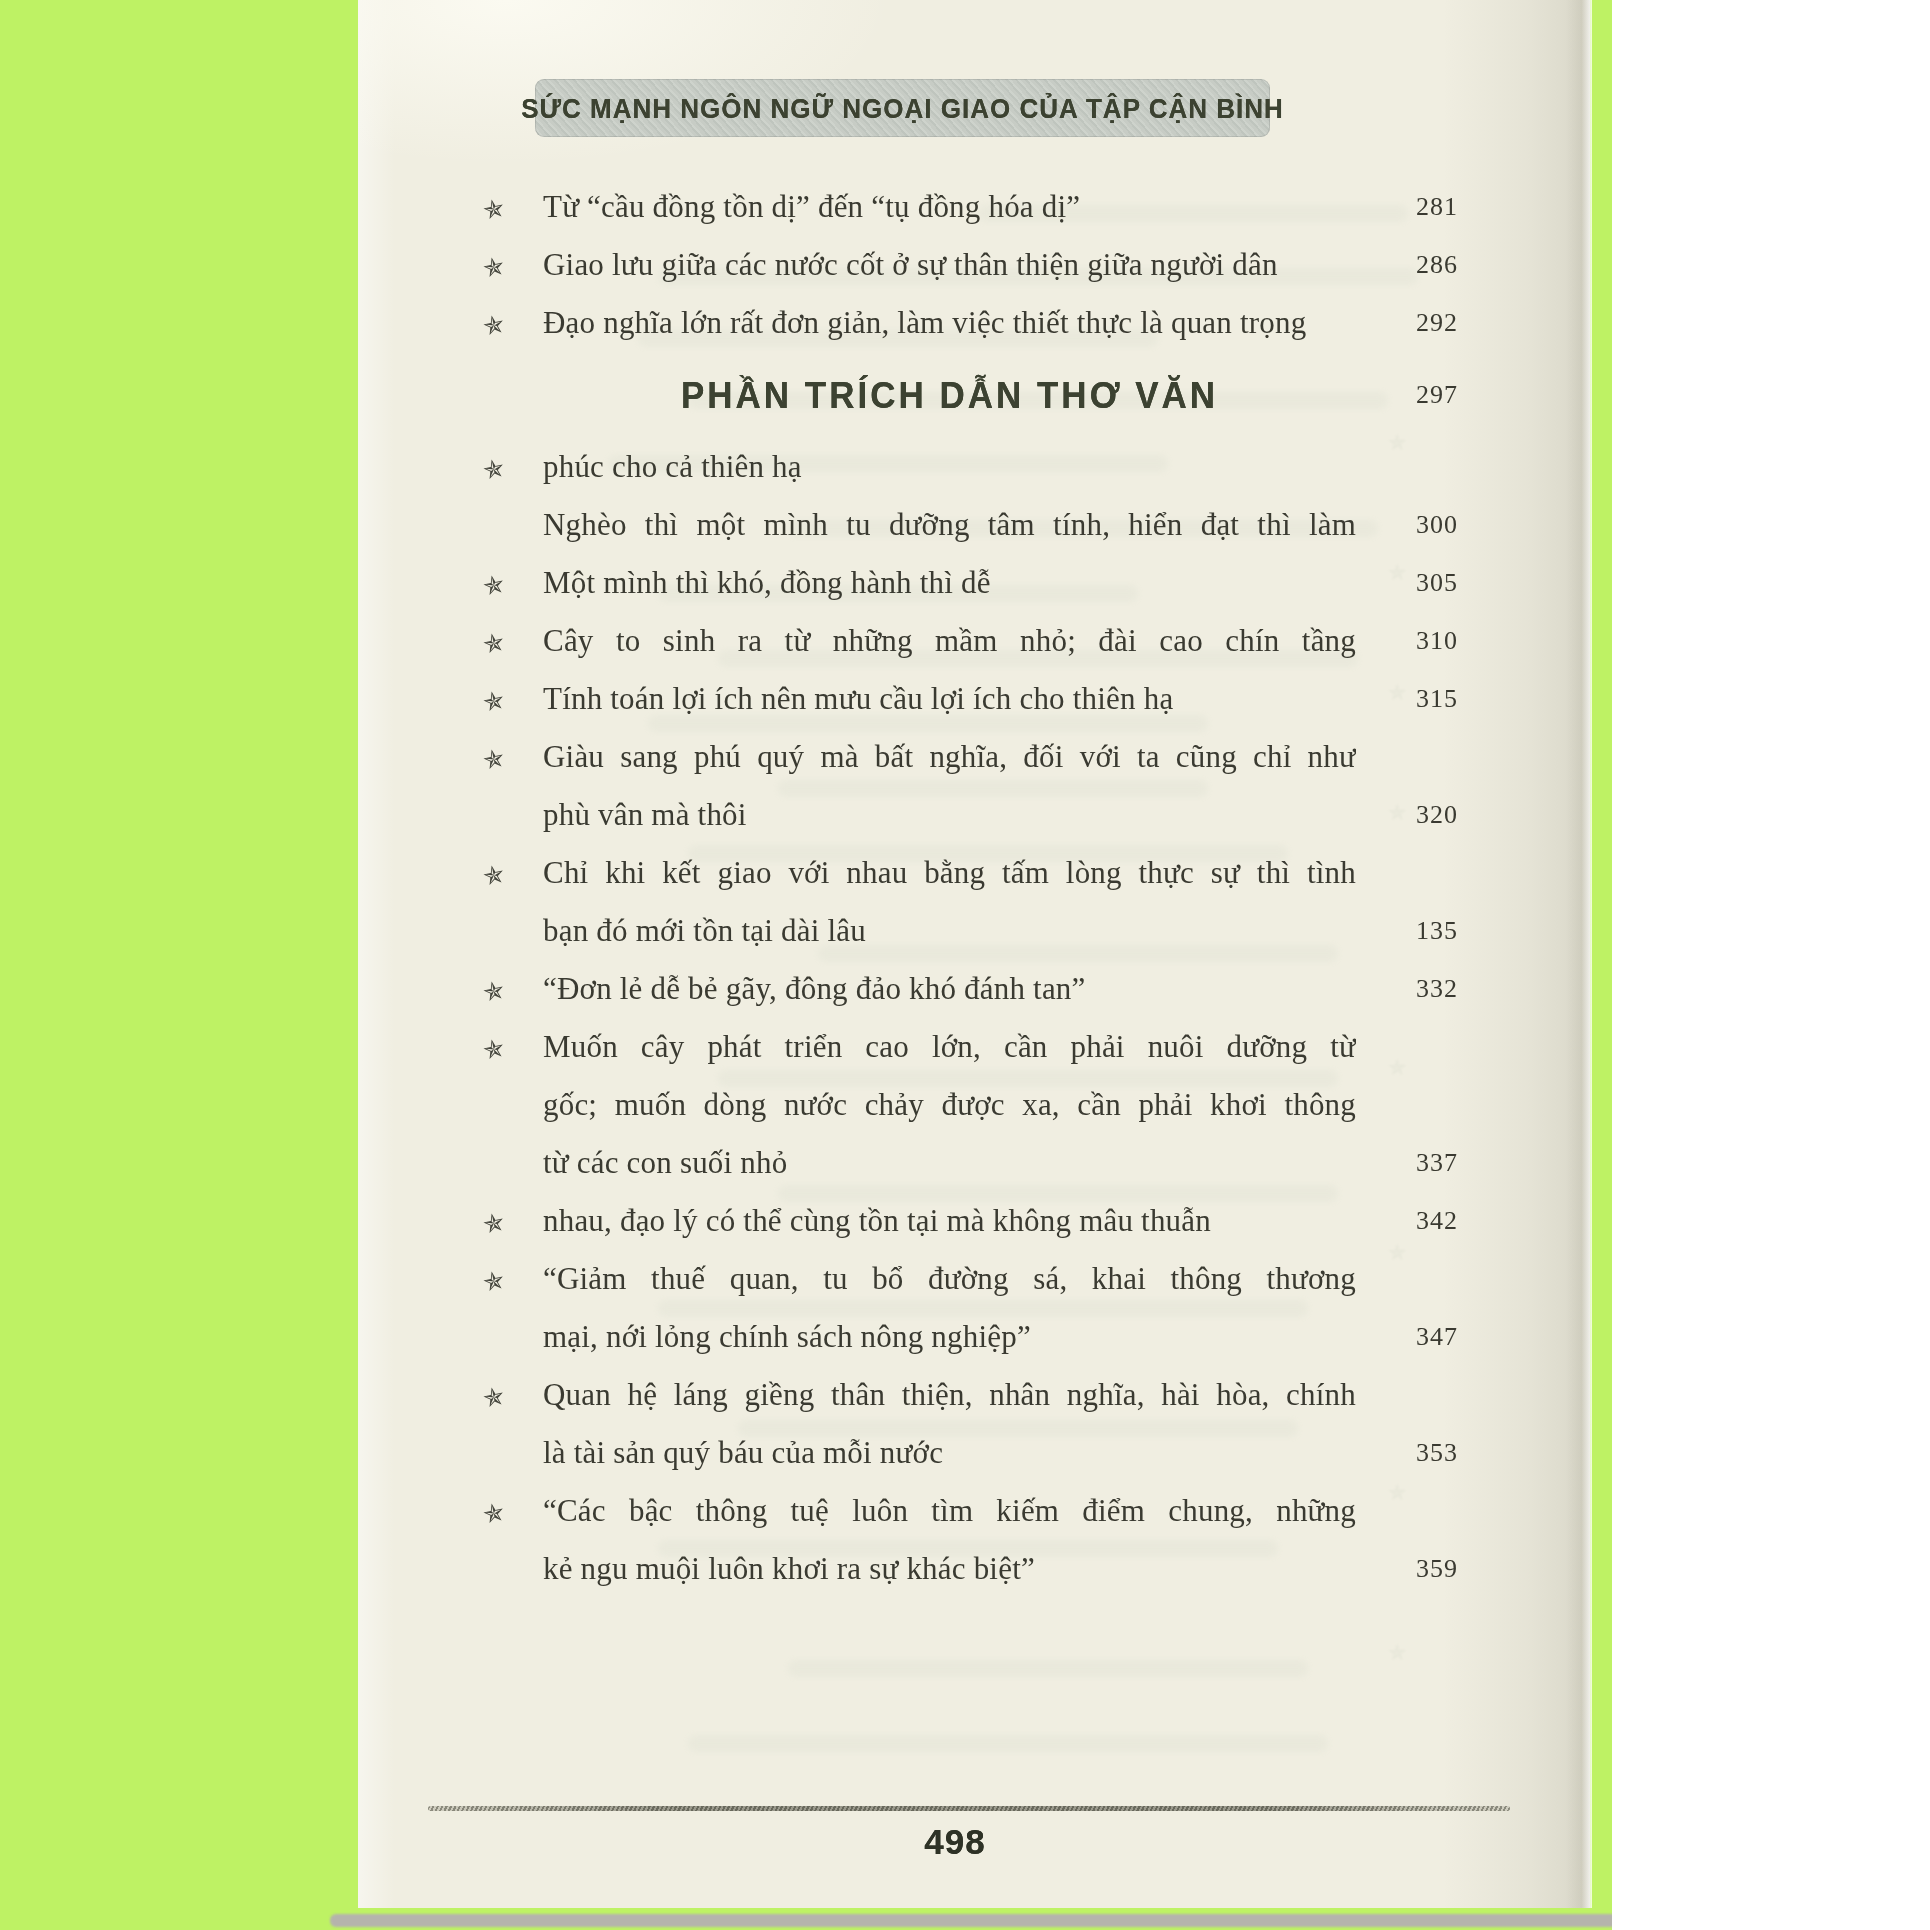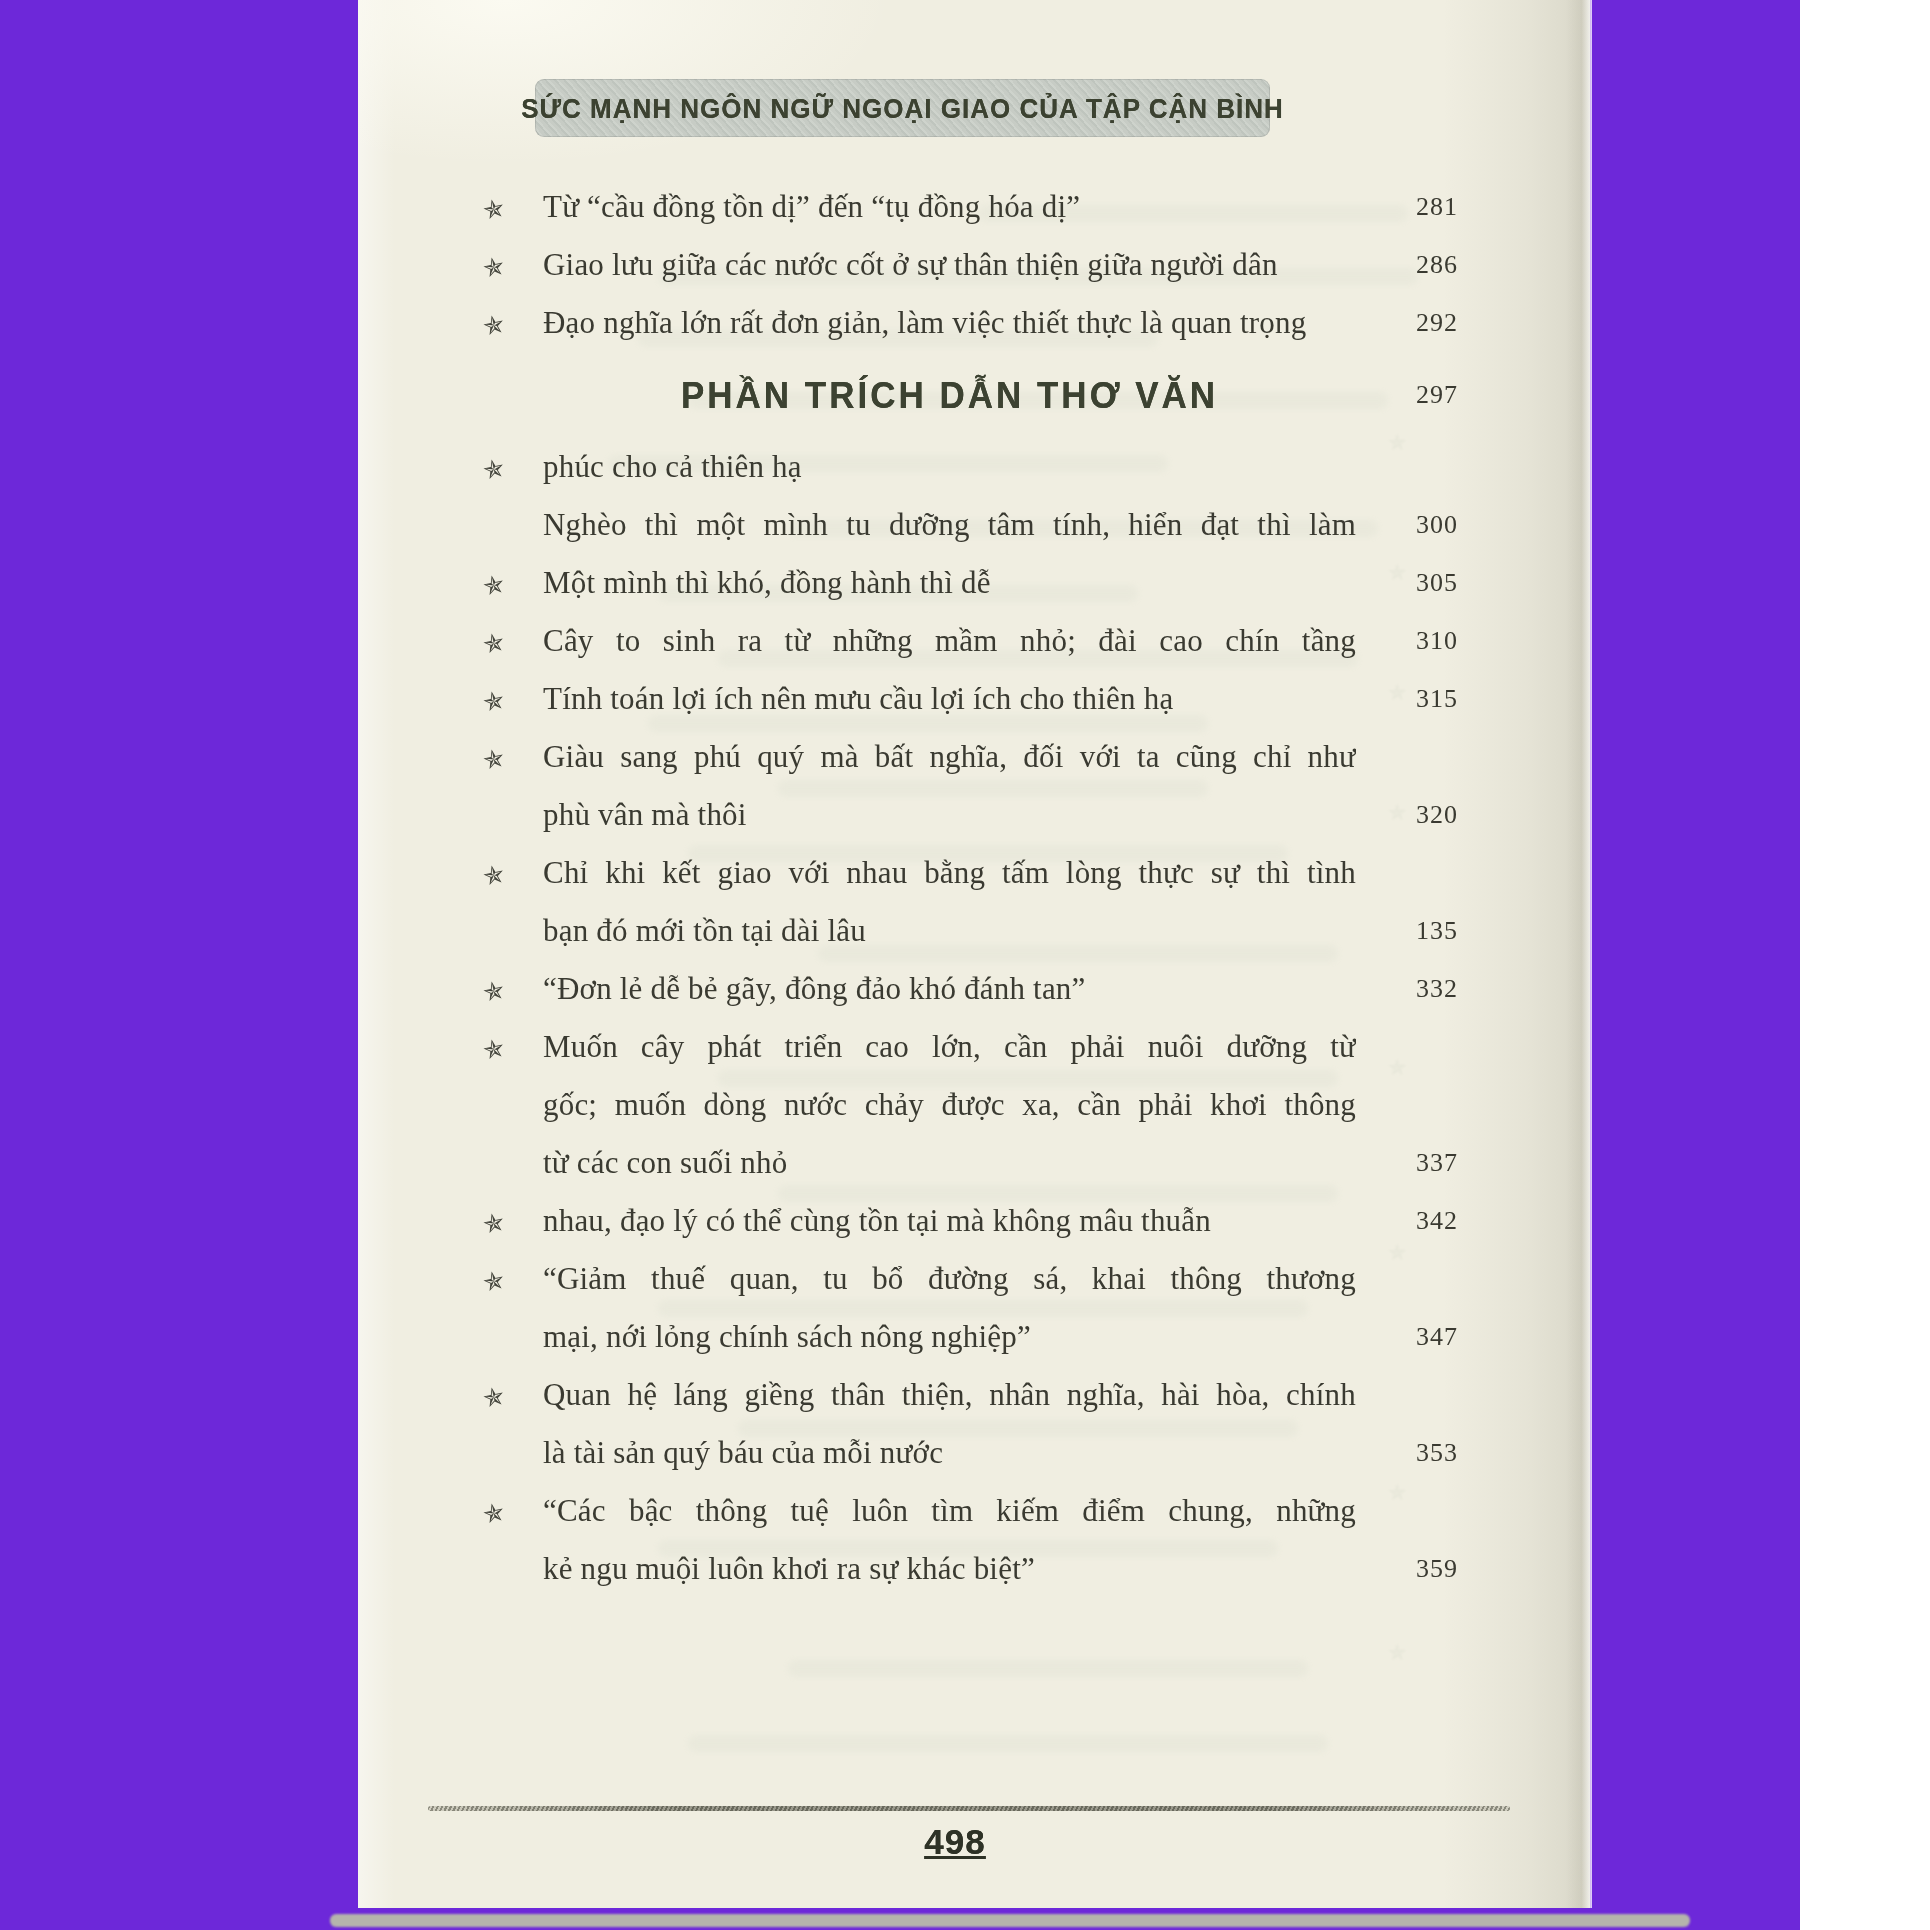--- a/index.html
+++ b/index.html
@@ -2,21 +2,21 @@
 <html style="--paper: #f0eee1; --ink: #3a3a31; --display-ink: #3c4231; --band-bg: #c7ccc5; --strip: #b5b4ac;"><head>
 <meta charset="utf-8">
 <style>
   :root{
     --paper:#f0eee1; --paper-hi:#fbfaf1; --paper-edge:#e2e0d0;
     --ink:#3a3a31; --display-ink:#3c4231; --band-bg:#c7ccc5; --band-bg2:#bfc5be;
     --strip:#b5b4ac; --ghost:#aebcab;
   }
   html,body{margin:0;padding:0;}
   body{background:#ffffff;font-family:"Liberation Serif",serif;}
-  .stage{position:relative;width:1800px;height:1930px;background:#6d28d9;overflow:hidden;}
+  .stage{position:relative;width:1612px;height:1930px;background:#bef264;overflow:hidden;}
 
   
   .page{
     position:absolute;left:358px;top:0;width:1232px;height:1908px;
     background:
       radial-gradient(ellipse 700px 300px at 12% 0%, var(--paper-hi) 0%, rgba(251,250,241,0) 55%),
       linear-gradient(to right, rgba(255,255,255,.45) 0%, rgba(255,255,255,0) 3%, rgba(0,0,0,0) 88%, rgba(90,88,66,.07) 95%, rgba(90,88,66,.14) 99%),
       var(--paper);
   }
   .right-edge-shade{position:absolute;right:-2px;top:0;width:26px;height:100%;
@@ -59,21 +59,21 @@
   }
 
   
   .footer-rule{position:absolute;left:70px;top:1806px;width:1082px;height:5px;border-radius:3px;
     background:
       repeating-linear-gradient(115deg, rgba(70,70,58,.5) 0 2px, rgba(200,198,184,.25) 2px 4px),
       linear-gradient(90deg, rgba(120,118,100,.25), rgba(70,70,58,.6) 22% 78%, rgba(120,118,100,.2));
     filter:blur(.3px);}
   .folio{position:absolute;left:597px;top:1822px;transform:translateX(-50%);
     font-family:"Liberation Sans",sans-serif;font-weight:700;font-size:35px;letter-spacing:1px;
-    color:#2e3226;text-shadow:0 0 .5px #2e3226;text-decoration:underline;}
+    color:#2e3226;text-shadow:0 0 .5px #2e3226;}
 
   
   .bottom-strip{position:absolute;left:330px;top:1914px;width:1360px;height:13px;border-radius:6px;
     background:var(--strip);filter:blur(1px);}
 </style>
 </head>
 <body>
 
 <div class="stage">
   <div class="page">

